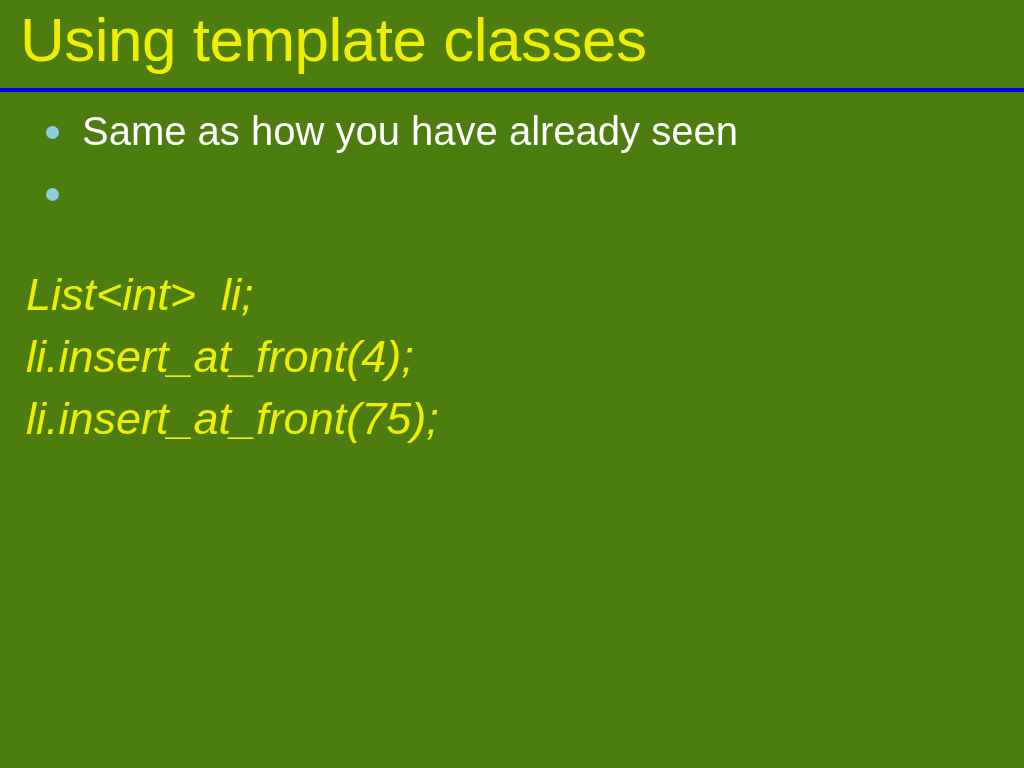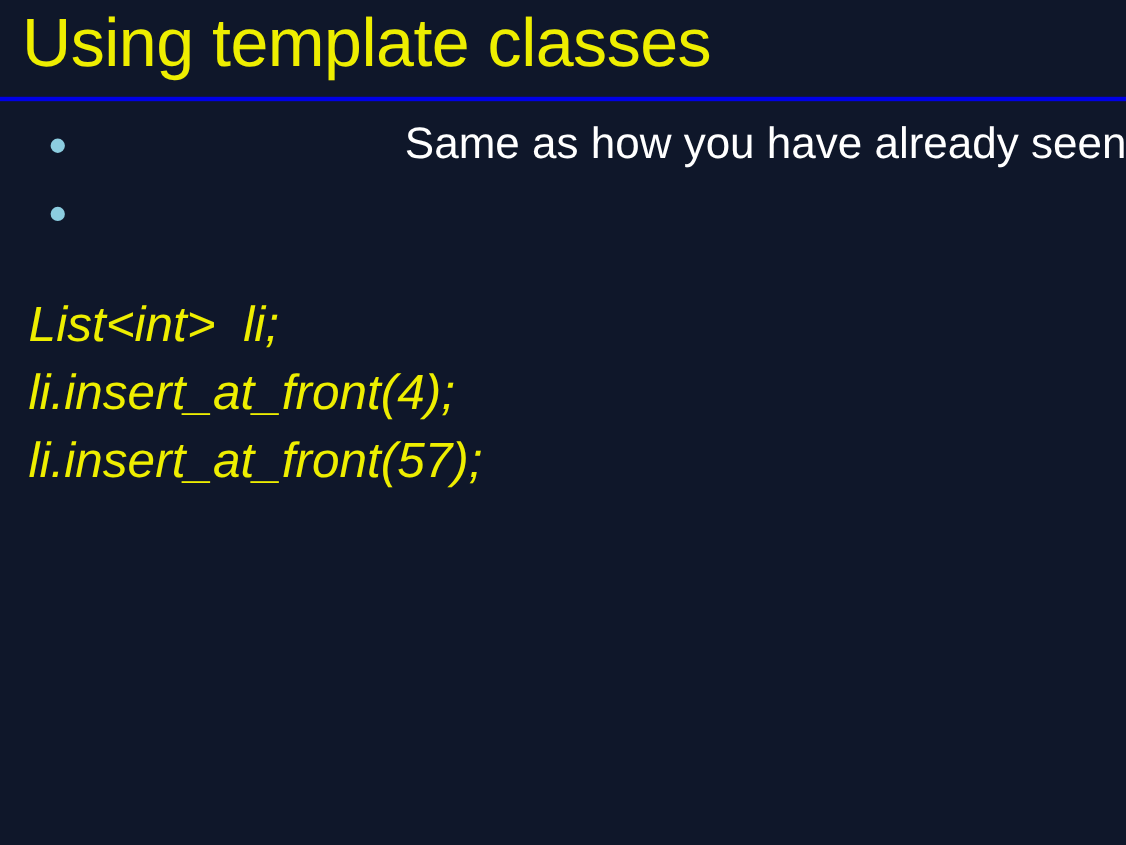--- a/index.html
+++ b/index.html
@@ -10,21 +10,21 @@
   body {
     width: 1024px;
     height: 768px;
     overflow: hidden;
     font-family: "Liberation Sans", sans-serif;
   }
   #slide {
     position: relative;
     width: 1024px;
     height: 768px;
-    background: #0f172a;
+    background: #4d7c0f;
     overflow: hidden;
   }
 
   
   #title-area {
     position: absolute;
     left: 0;
     top: 0;
     width: 1024px;
     height: 89px;
@@ -53,21 +53,20 @@
 
   
   #bullet-list {
     position: absolute;
     left: 0;
     top: 104px;
     width: 1024px;
     list-style: none;
     margin: 0;
     padding: 0;
-    text-align: right;
   }
   #bullet-list li {
     position: relative;
     padding-left: 82px;
     height: 62px;
     line-height: 54px;
     font-family: "Liberation Sans", sans-serif;
     font-size: 40px;
     color: #ffffff;
     white-space: nowrap;
@@ -127,21 +126,21 @@
     <li>
       <span class="bullet-dot"></span>
     </li>
   </ul>
 
   <div id="code-body">
 
     <div class="code-block">
       <div class="code-line">List&lt;int&gt;  li;</div>
       <div class="code-line">li.insert_at_front(4);</div>
-      <div class="code-line">li.insert_at_front(57);</div>
+      <div class="code-line">li.insert_at_front(75);</div>
     </div>
 
     <div class="code-gap"></div>
 
 
   </div>
 
 </div>
 
 </body></html>

